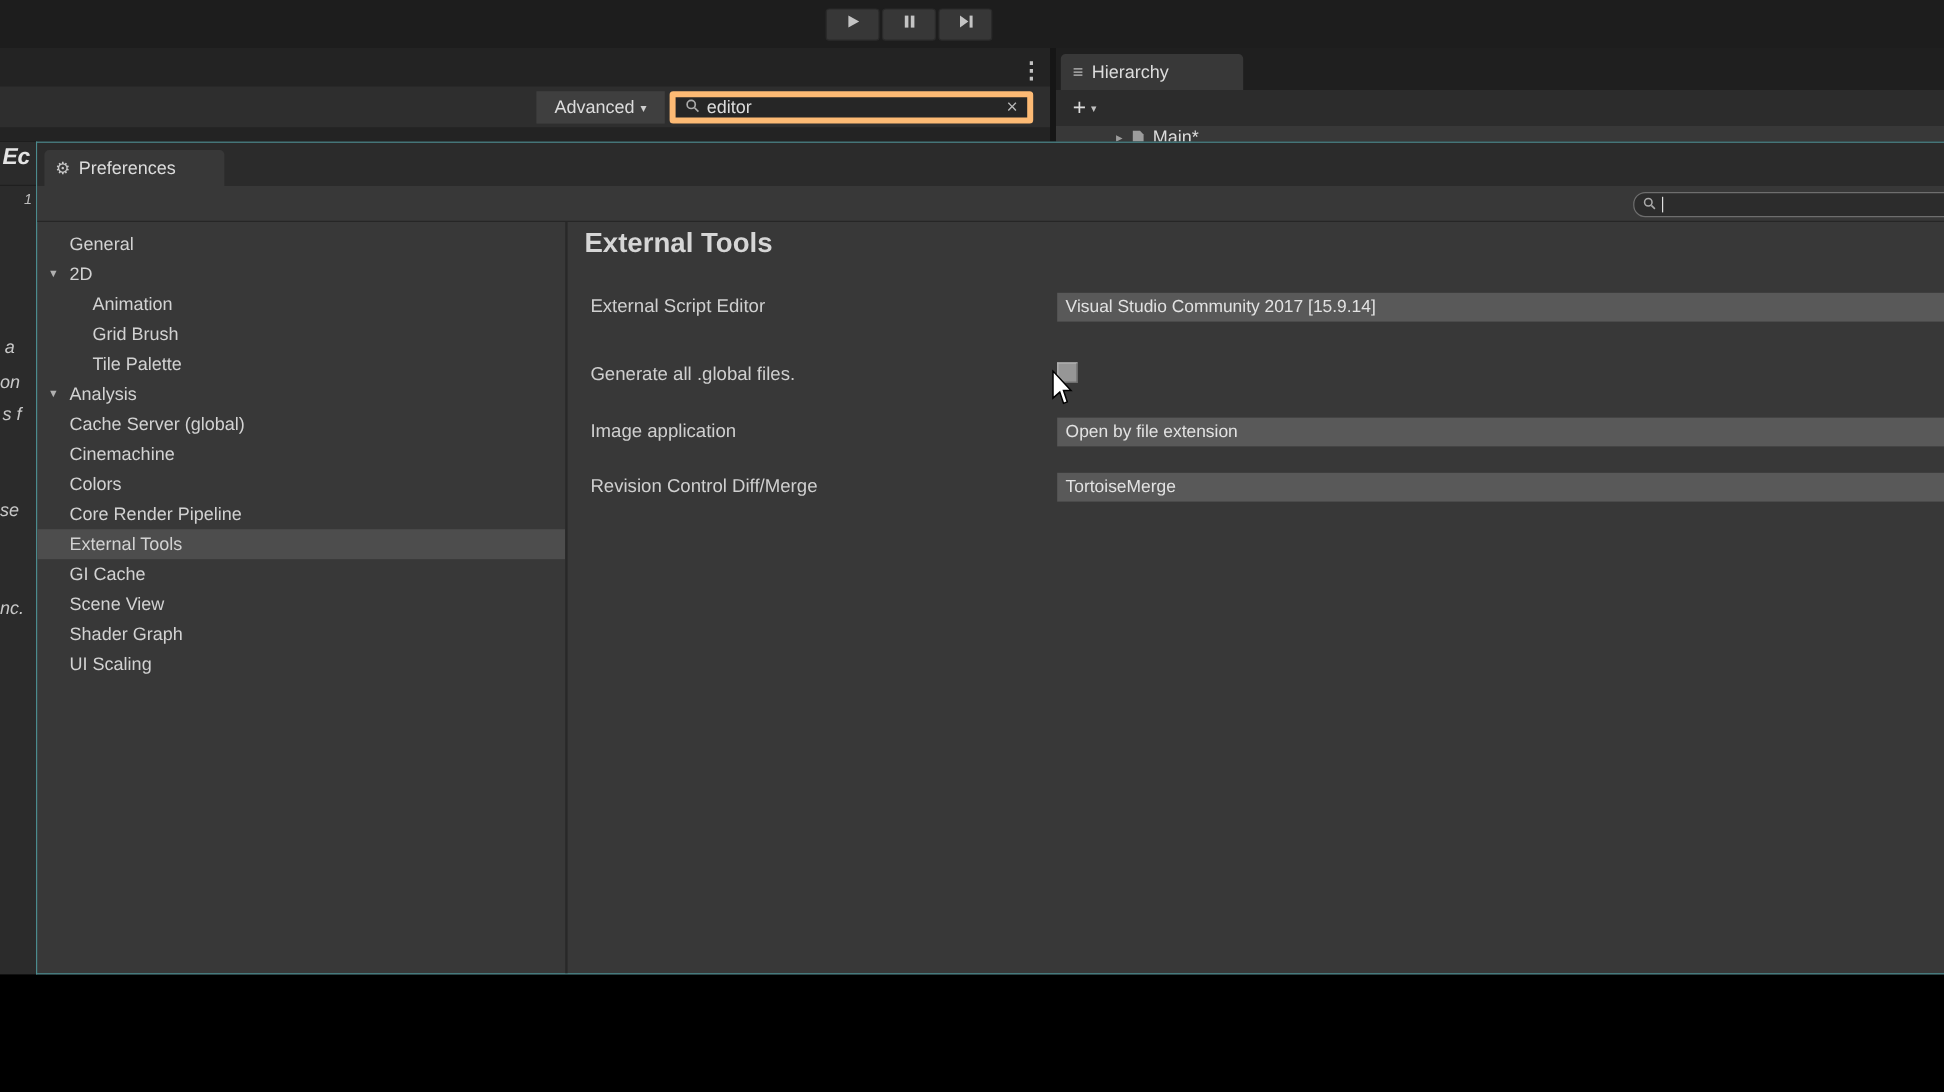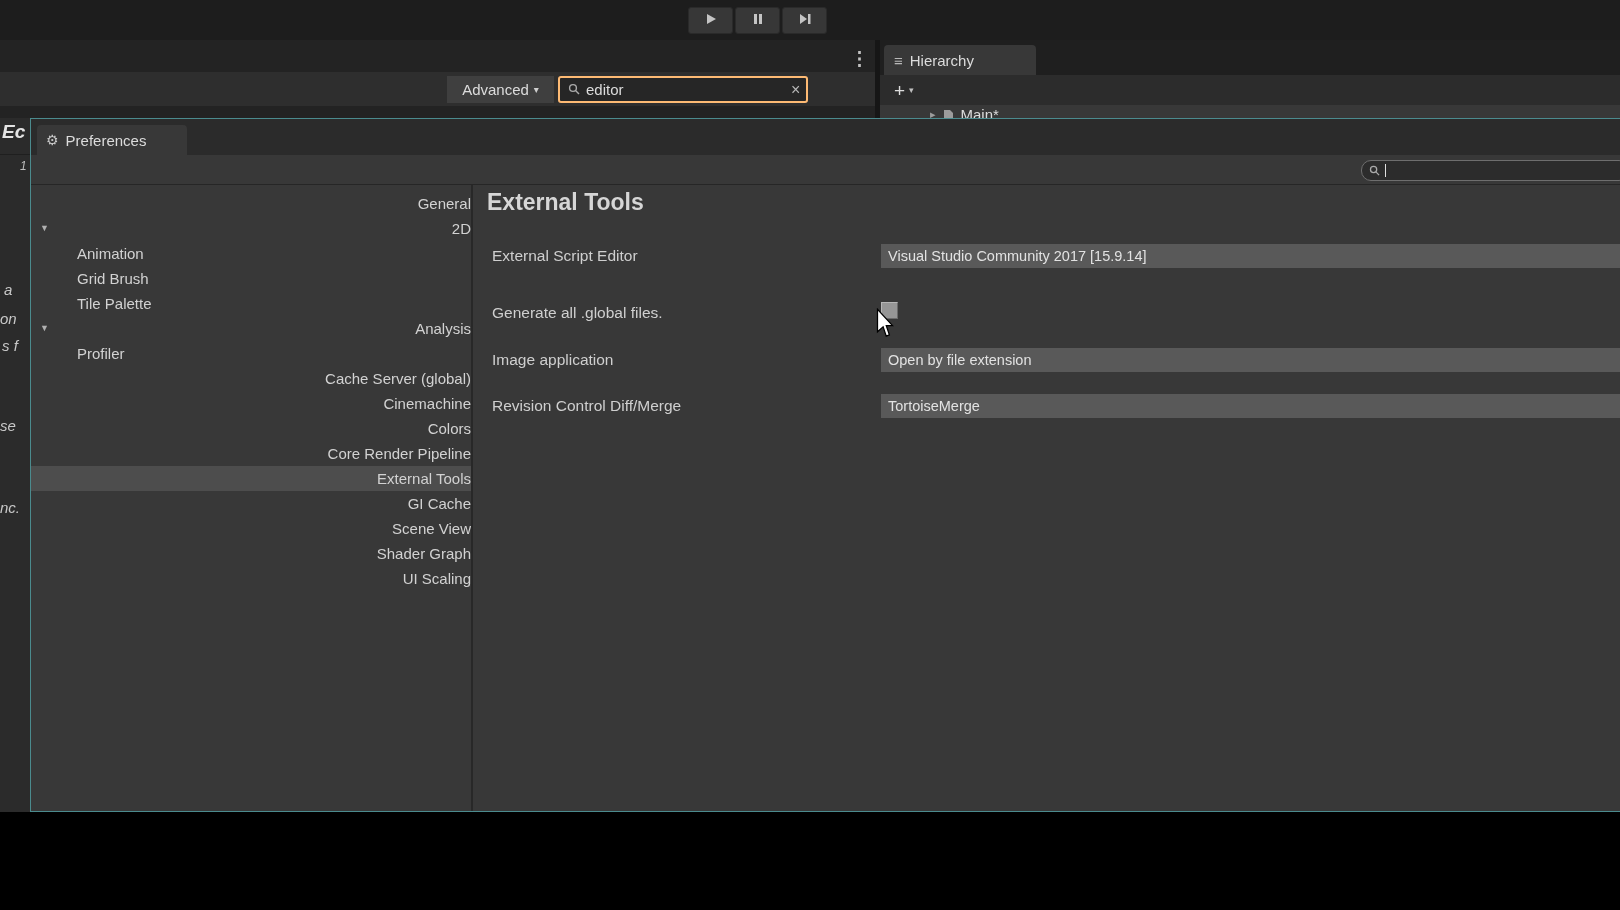--- a/index.html
+++ b/index.html
@@ -14,21 +14,21 @@
   .t-btn { width:45px; height:27px; background:#373737; border:1px solid #2a2a2a; border-radius:3px;
            display:flex; align-items:center; justify-content:center; }
   .t-btn svg { fill:#c4c4c4; }
 
   
   .ws-left { left:0; top:40px; width:875px; height:78px; background:#232323; }
   .ws-row { left:0; top:72px; width:875px; height:34px; background:#2e2e2e; }
   .advanced-btn { left:447px; top:76px; width:107px; height:27px; background:#3f3f3f;
                   color:#dcdcdc; font-size:15px; display:flex; align-items:center; justify-content:center; gap:5px; }
   .advanced-btn .arrow { font-size:10px; color:#cfcfcf; }
-  .toolbar-search { left:558px; top:76px; width:250px; height:27px; background:#262626; border:2px solid #fdba74;
+  .toolbar-search { left:558px; top:76px; width:303px; height:27px; background:#262626; border:5px solid #fdba74;
                     border-radius:3px; display:flex; align-items:center; padding:0 8px; gap:6px; }
   .toolbar-search input { flex:1; background:transparent; border:none; outline:none; color:#dcdcdc; font-size:15px;
                           font-family:"Liberation Sans",sans-serif; }
   .clear-x { color:#b8b8b8; font-size:16px; line-height:1; }
   .kebab { left:850px; top:47px; color:#c2c2c2; font-size:19px; font-weight:bold; letter-spacing:0; }
   .panel-gap { left:875px; top:40px; width:5px; height:78px; background:#161616; }
 
   
   .hierarchy { left:880px; top:40px; width:740px; height:78px; background:#1f1f1f; }
   .h-tab { left:884px; top:45px; width:152px; height:30px; background:#383838; border-radius:4px 4px 0 0;
@@ -65,21 +65,21 @@
   .p-search { left:1330px; top:41px; width:268px; height:21px; background:#2c2c2c; border:1px solid #6e6e6e;
               border-radius:10px; display:flex; align-items:center; padding:0 7px; gap:5px; }
   .p-search input { flex:1; background:transparent; border:none; outline:none; color:#dcdcdc; font-size:13px;
                     font-family:"Liberation Sans",sans-serif; }
   .p-caret { width:1px; height:13px; background:#e0e0e0; }
 
   .p-sidebar { left:0; top:66px; width:440px; height:628px; }
   .p-divider { left:440px; top:66px; width:2px; height:628px; background:#282828; }
 
   .sb-item { position:relative; height:25px; display:flex; align-items:center; color:#d2d2d2; font-size:15px; }
-  .sb-item.lvl0 { padding-left:27px;justify-content:flex-end; }
+  .sb-item.lvl0 { padding-left:27px; }
   .sb-item.lvl1 { padding-left:46px; }
   .sb-item.sel { background:#4d4d4d; }
   .sb-tri { position:absolute; left:9px; top:7px; font-size:9px; color:#b0b0b0; }
   .sb-list { position:absolute; left:0; top:6px; width:440px; }
 
   .p-content-title { left:456px; top:70px; font-size:23px; font-weight:bold; color:#d6d6d6; }
   .p-row { position:absolute; left:0; width:1590px; height:24px; }
   .p-label { position:absolute; left:461px; top:3px; color:#cfcfcf; font-size:15.5px; }
   .p-field { position:absolute; left:850px; top:0; right:-2px; height:24px; background:#595959;
              color:#e2e2e2; font-size:14.5px; line-height:24px; padding-left:7px; }
@@ -193,23 +193,20 @@
         <div class="sb-item lvl1">
             <span>Grid Brush</span>
           </div>
         <div class="sb-item lvl1">
             <span>Tile Palette</span>
           </div>
         <div class="sb-item lvl0">
             <span class="sb-tri">▼</span>
             <span>Analysis</span>
           </div>
-        <div class="sb-item lvl1">
-            <span>Profiler</span>
-          </div>
         <div class="sb-item lvl0">
             <span>Cache Server (global)</span>
           </div>
         <div class="sb-item lvl0">
             <span>Cinemachine</span>
           </div>
         <div class="sb-item lvl0">
             <span>Colors</span>
           </div>
         <div class="sb-item lvl0">

